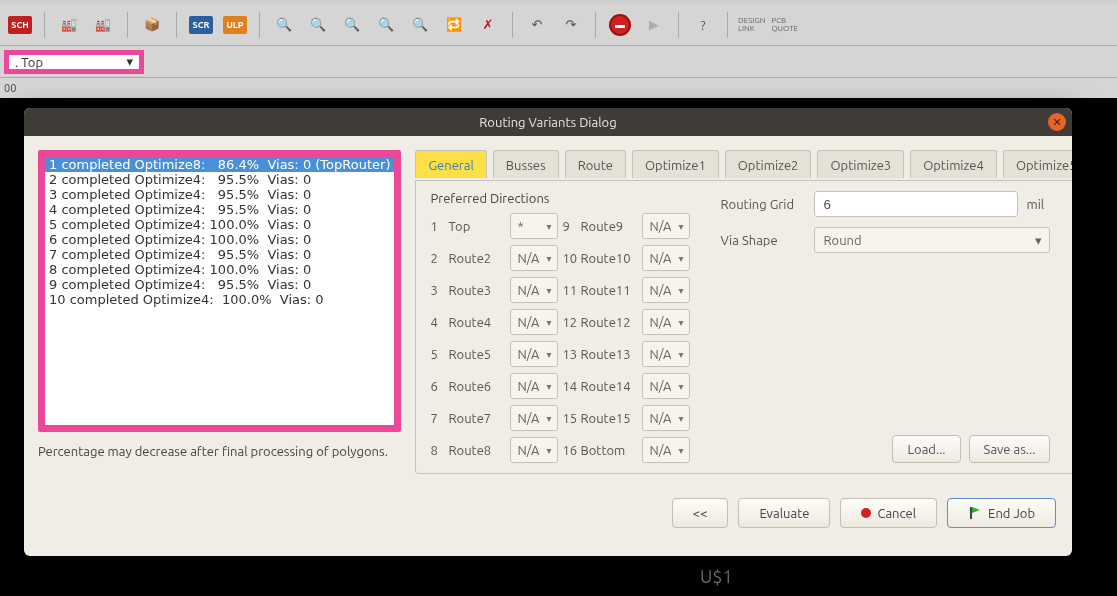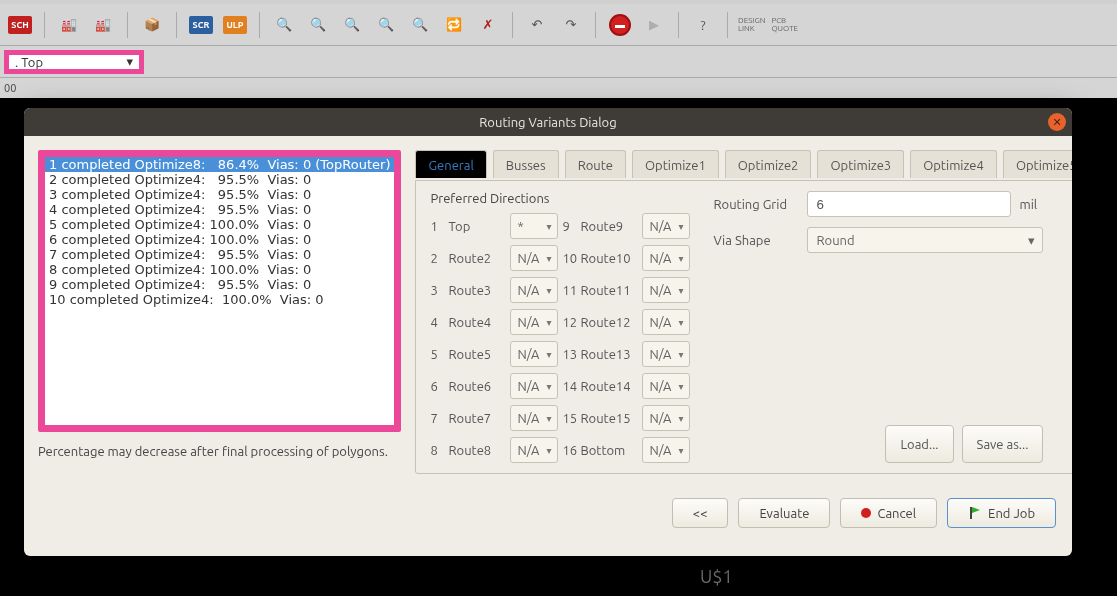--- a/index.html
+++ b/index.html
@@ -134,32 +134,32 @@
 .tab {
   padding: 0 12px;
   display: inline-flex; align-items: center;
   background: #e5e1d6;
   border: 1px solid #c6c2b6;
   border-bottom: none;
   height: 28px; border-radius: 3px 3px 0 0;
   color: #555;
 }
 .tab.active {
-  background: #000000;
+  background: #fde047;
   color: #3a7abf;
   border-color: #c6c2b6;
 }
 .panel {
   border: 1px solid #c6c2b6;
   border-radius: 0 3px 3px 3px;
   background: #f0ede6;
   flex: 1;
   padding: 10px 14px;
   display: flex;
-  gap: 13px;
+  gap: 20px;
   min-height: 0;
 }
 .pref-col { flex: 0 0 270px; }
 .pref-title { font-size: 13px; color: #444; margin-bottom: 8px; }
 .layer-grid {
   display: grid;
   grid-template-columns: 14px 58px 48px 14px 58px 48px;
   column-gap: 4px;
   row-gap: 6px;
   align-items: center;
@@ -184,21 +184,21 @@
 .wide-select {
   flex: 1; height: 26px;
   border: 1px solid #c6c2b6; border-radius: 3px; background: #f7f4ec;
   display: flex; align-items: center; justify-content: space-between;
   padding: 0 8px; color: #666;
 }
 .panel-footer {
   display: flex; justify-content: flex-end; gap: 8px; margin-top: auto;
 }
 .gbtn {
-  height: 38px; padding: 12px 14px;
+  height: 28px; padding: 12px 14px;
   background: linear-gradient(#fdfcf9, #edeadf);
   border: 1px solid #c2beb2; border-radius: 4px;
   color: #555; display: inline-flex; align-items: center; gap: 6px;
 }
 .dialog-actions {
   display: flex; justify-content: flex-end; gap: 10px;
   padding: 10px 16px 14px;
 }
 .actbtn {
   height: 30px; padding: 0 20px;

